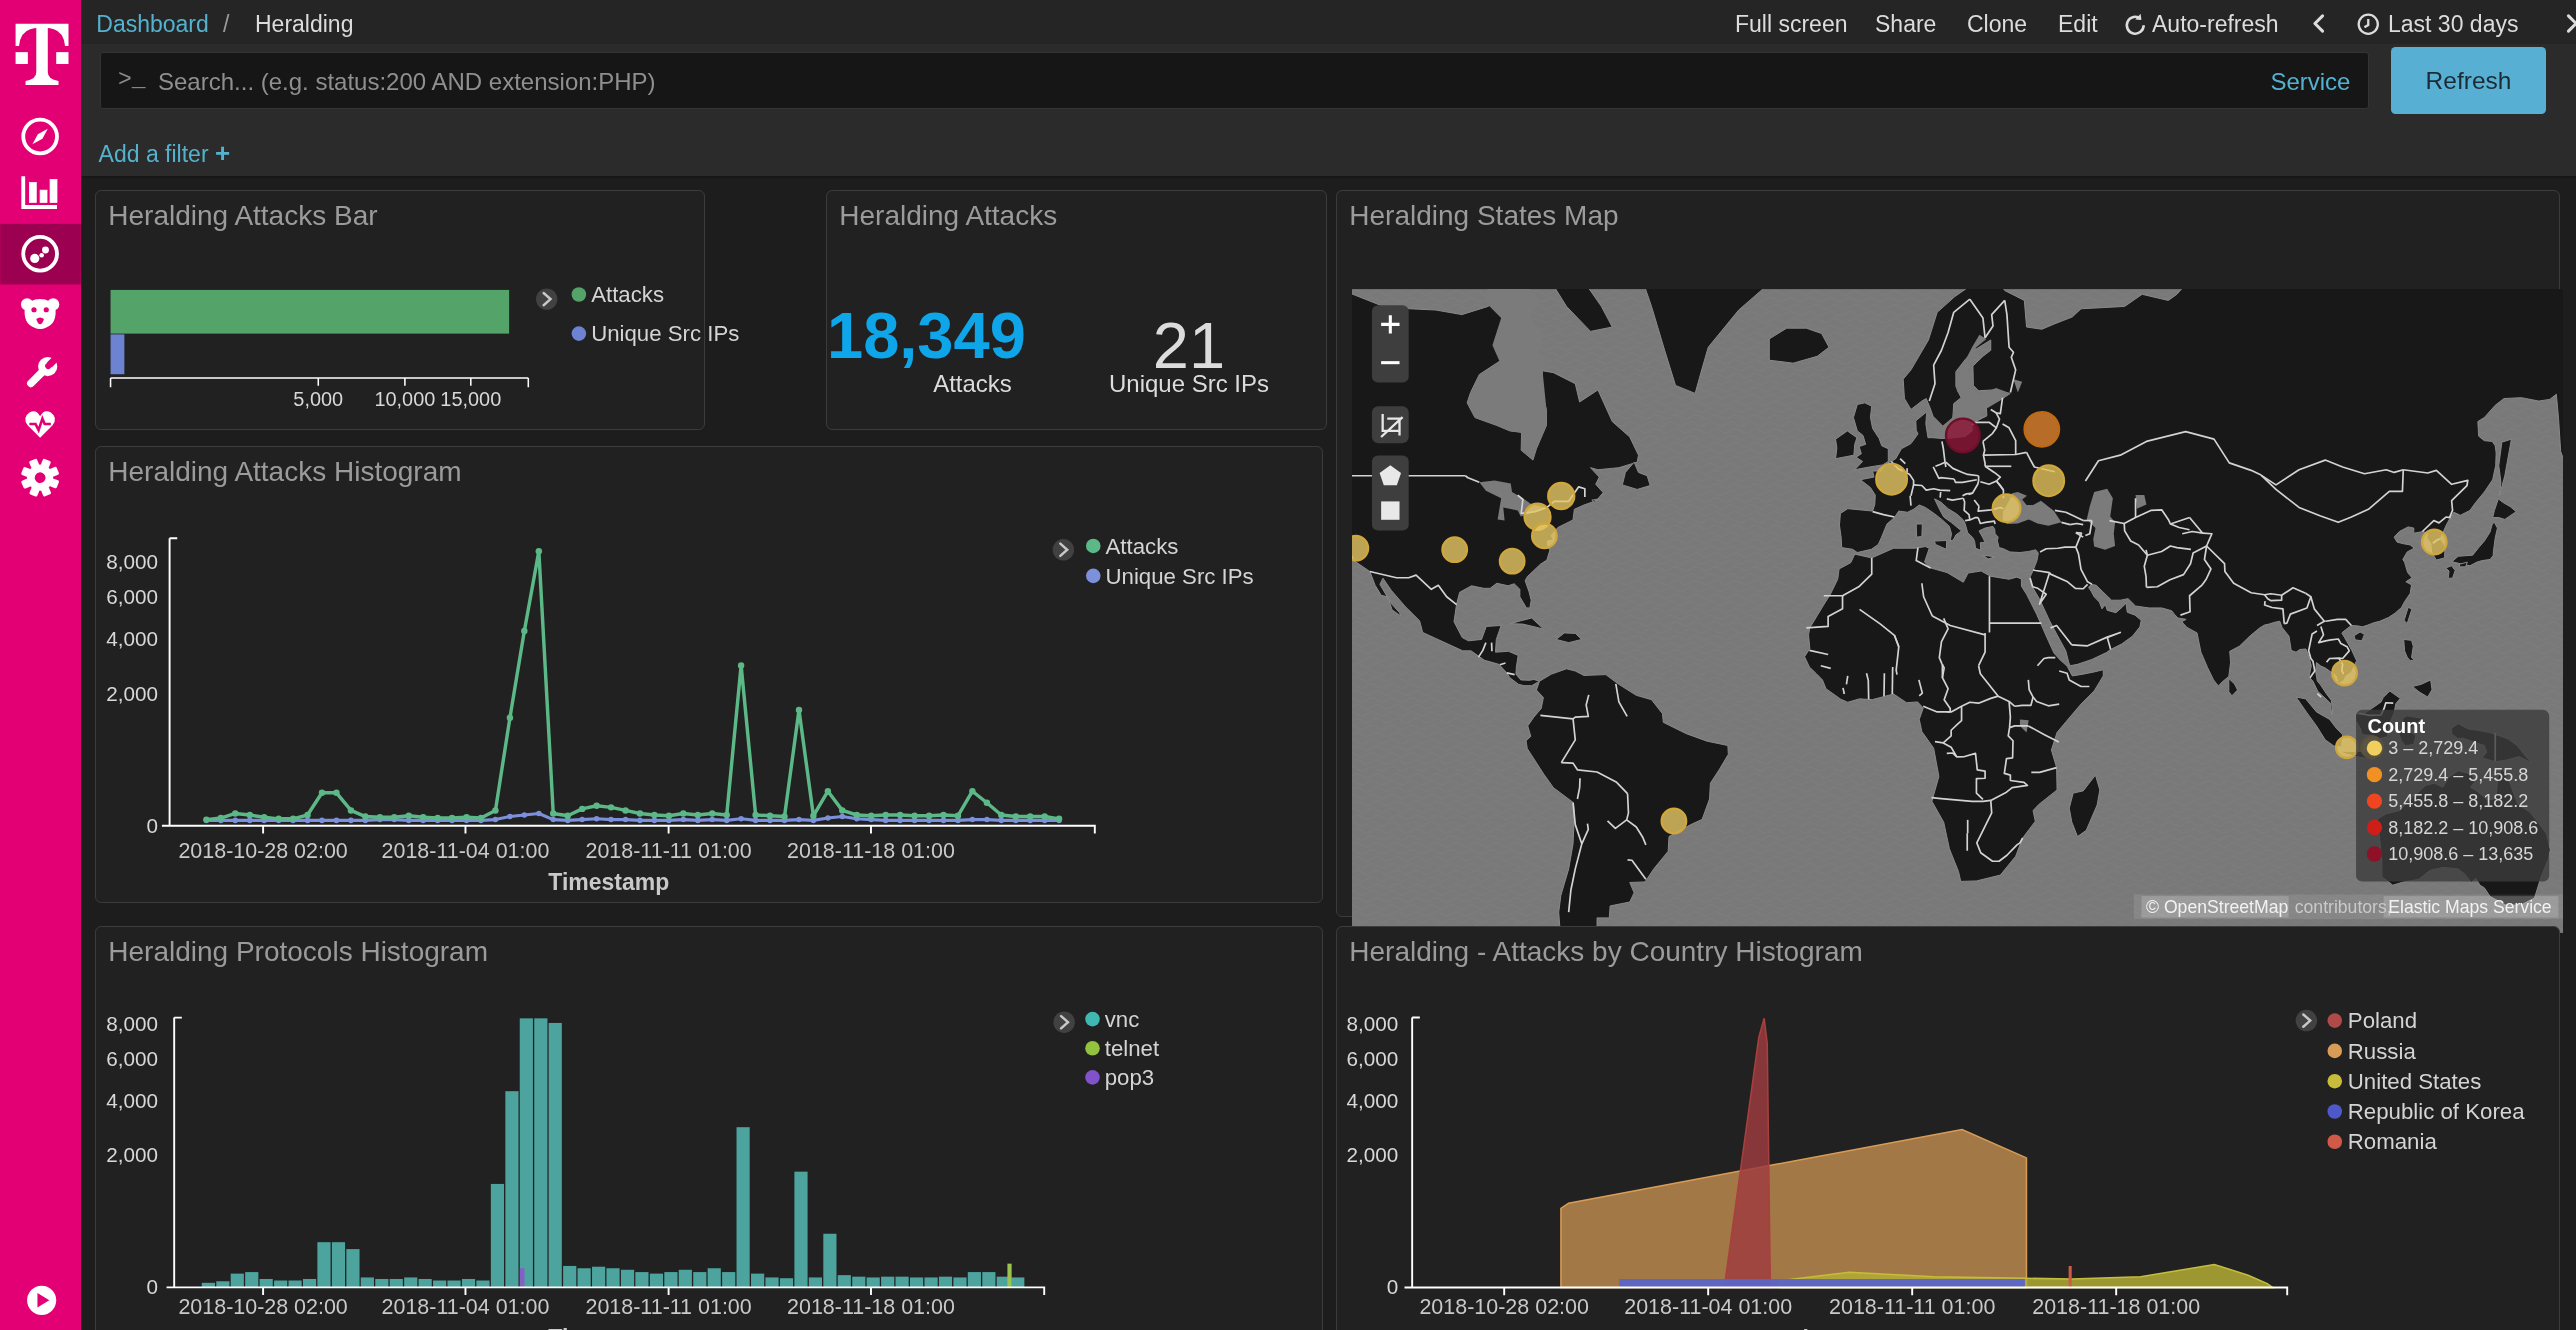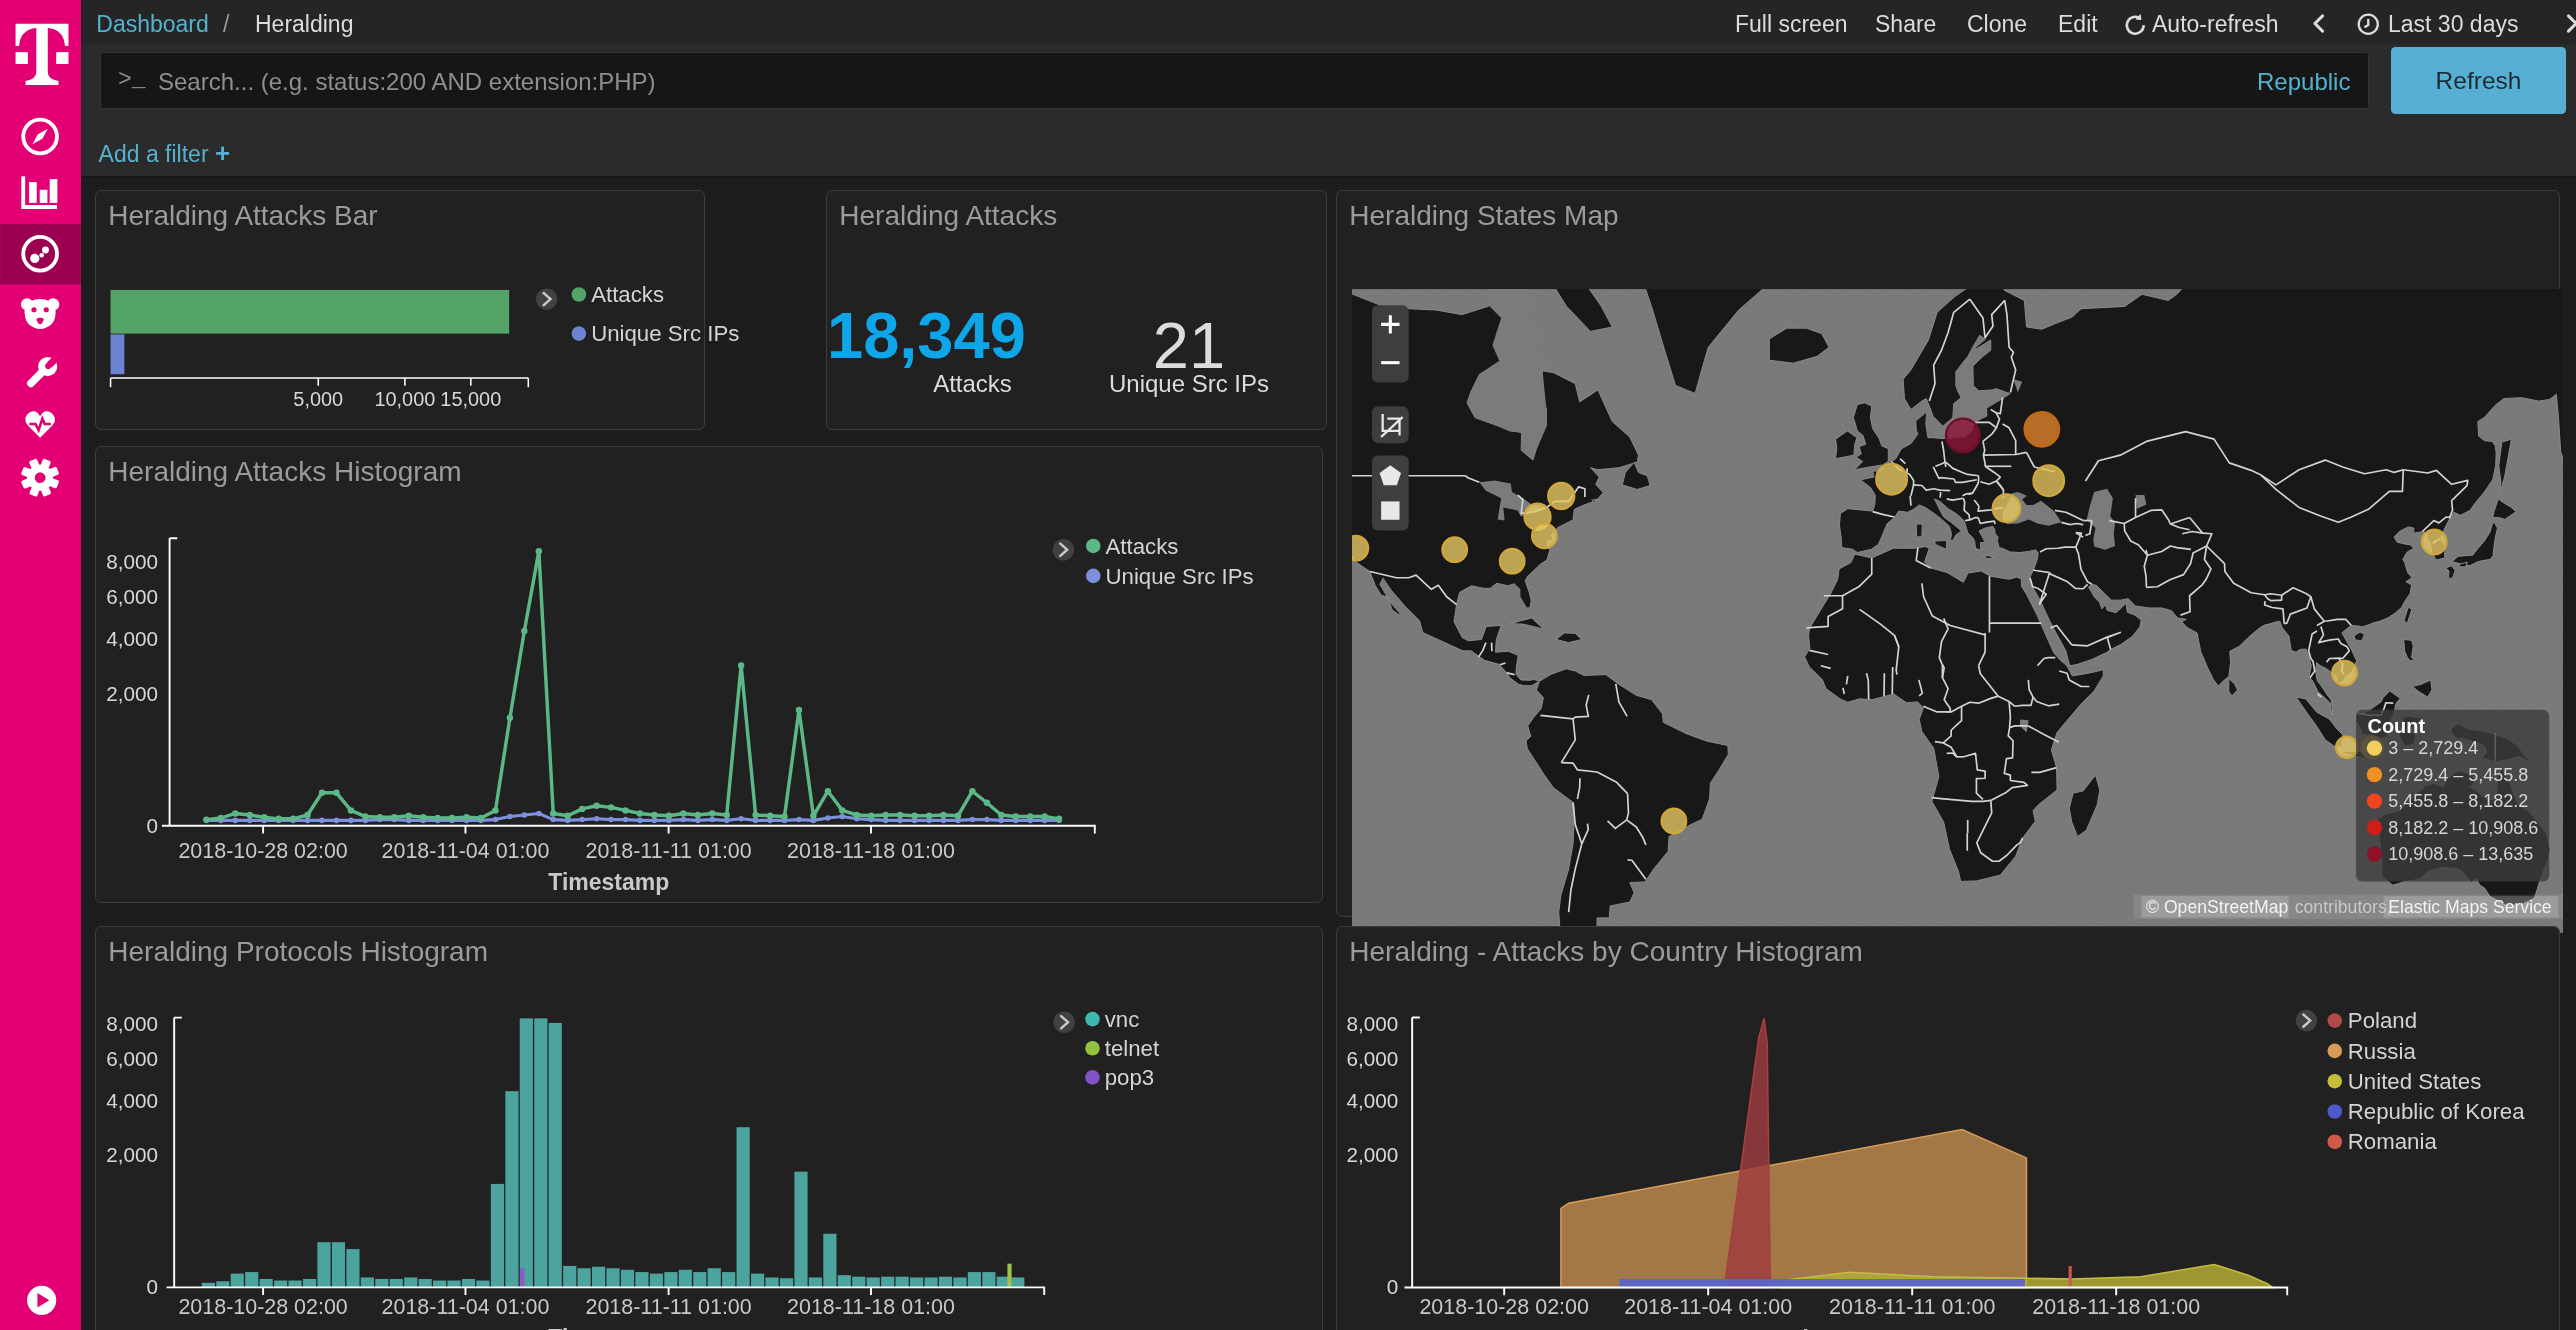--- a/index.html
+++ b/index.html
@@ -1,19 +1,19 @@
 <!DOCTYPE html>
 <html style="font-size:12.3px"><head><meta charset="utf-8"><style>
 *{margin:0;padding:0;box-sizing:border-box}
 html,body{width:2576px;height:1331px;background:#1d1d1d;font-family:"Liberation Sans",sans-serif;overflow:hidden}
 .sidebar{position:absolute;left:0;top:0;width:81px;height:1331px;background:#e20074}
 .topnav{position:absolute;left:81px;top:0;width:2496px;height:44px;background:#252525}
 .searchrow{position:absolute;left:81px;top:44px;width:2496px;height:133px;background:#2b2b2b}
 .searchbox{position:absolute;left:19px;top:7.7px;width:2269px;height:57px;background:#161616;border:1.5px solid #343434;border-radius:3.1px}
-.refresh{position:absolute;left:2310px;top:3.1px;width:175px;height:67px;background:#57b0d4;border-radius:4.6px;color:#1c2b33;font-size:24.5px;text-align:center;line-height:67px}
+.refresh{position:absolute;left:2310px;top:3.1px;width:155px;height:67px;background:#57b0d4;border-radius:4.6px;color:#1c2b33;font-size:24.5px;text-align:center;line-height:67px}
 .panel{position:absolute;background:#212121;border:1.5px solid #3c3c3c;border-radius:6.1px}
 .ptitle{position:absolute;left:12.3px;top:9.2px;font-size:28px;color:#9b9b9b;white-space:nowrap}
 .navlink{color:#dcdcdc;font-size:23px;position:absolute;top:10.7px;white-space:nowrap}
 </style></head>
 <body>
 <div class="sidebar"></div>
 
 <svg width="81" height="1331" viewBox="0 0 105 1736" style="position:absolute;left:0;top:0">
 <rect x="0" y="292" width="105" height="79" fill="#9b0051"></rect>
 
@@ -103,21 +103,21 @@
     </svg>
  <span class="navlink" style="left:2307px">Last 30 days</span>
  <svg class="navlink" style="left:2479px;top:12.3px" width="23" height="23" viewBox="0 0 30 30">
       <path d="M11,5 L21,15 L11,25" stroke="#dcdcdc" stroke-width="4" fill="none" stroke-linecap="round" stroke-linejoin="round"></path>
     </svg>
 </div>
 <div class="searchrow">
  <div class="searchbox">
   <span style="position:absolute;left:17px;top:14px;color:#8a8a8a;font-size:23px;font-family:'Liberation Mono',monospace">&gt;_</span>
   <span style="position:absolute;left:57px;top:15.3px;color:#8f8f8f;font-size:24px">Search... (e.g. status:200 AND extension:PHP)</span>
-  <span style="position:absolute;right:17.6px;top:15.3px;color:#54b2cf;font-size:24px">Republic</span>
+  <span style="position:absolute;right:17.6px;top:15.3px;color:#54b2cf;font-size:24px">Service</span>
  </div>
  <div class="refresh">Refresh</div>
  <span style="position:absolute;left:17.6px;top:94px;color:#54b2cf;font-size:23px">Add a filter <b style="font-size:26px">+</b></span>
 </div>
 <div style="position:absolute;left:81px;top:176px;width:2496px;height:2.3px;background:#171717"></div>
 
 <div class="panel" style="left:95px;top:190px;width:610px;height:240px">
  <div class="ptitle">Heralding Attacks Bar</div>
     <svg width="709" height="240" viewBox="0 0 925 313" style="position:absolute;left:0;top:0">
 <rect x="19" y="129" width="520" height="57" fill="#54a469"></rect>

